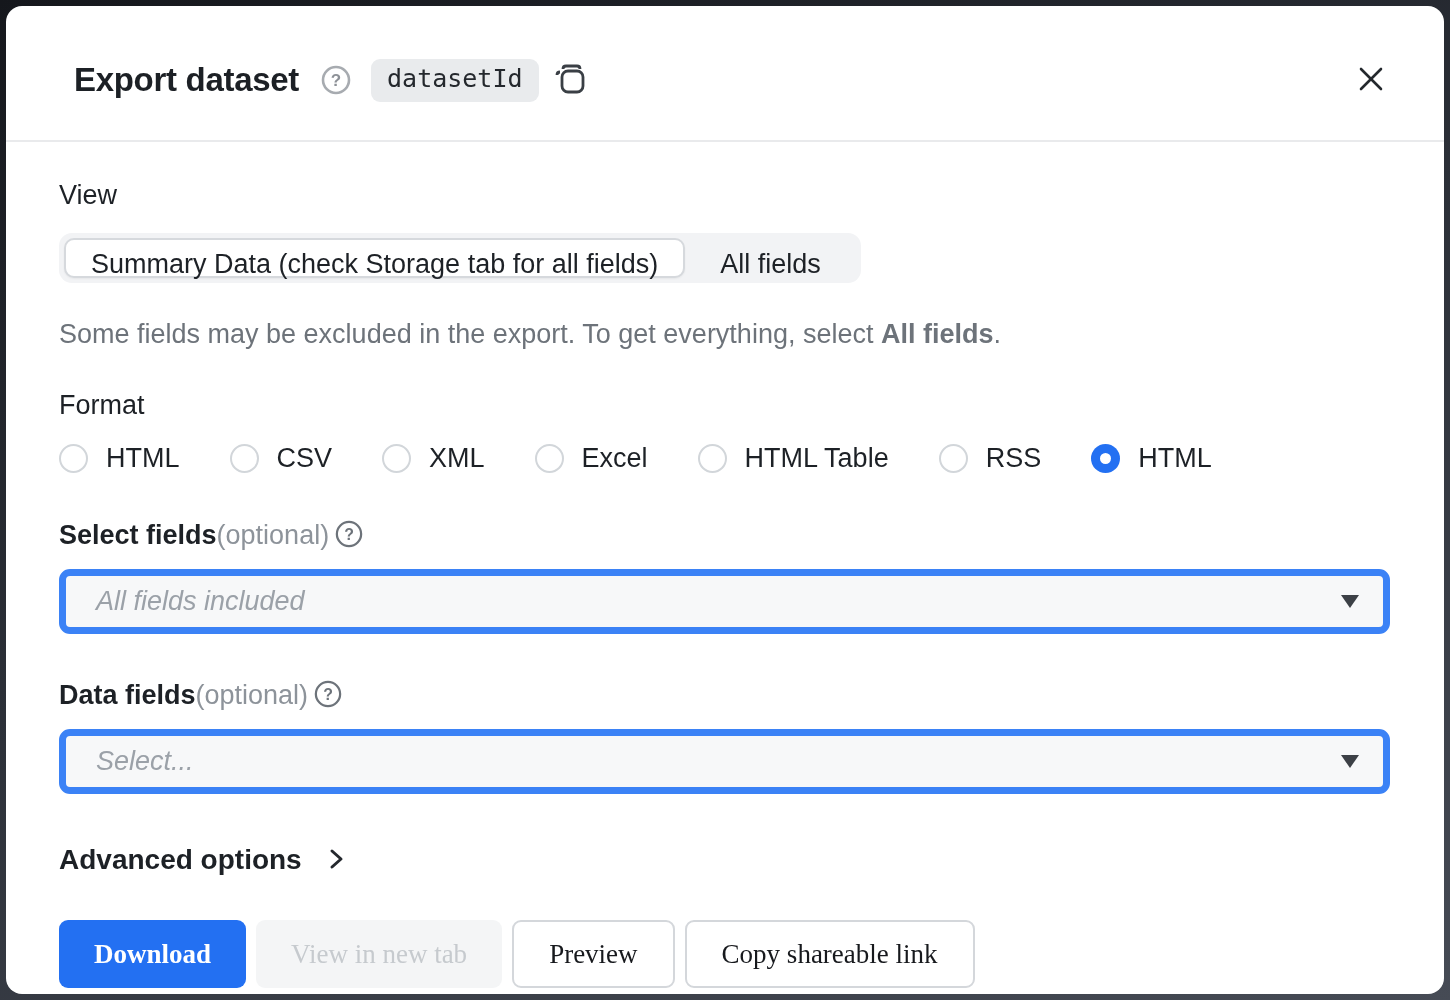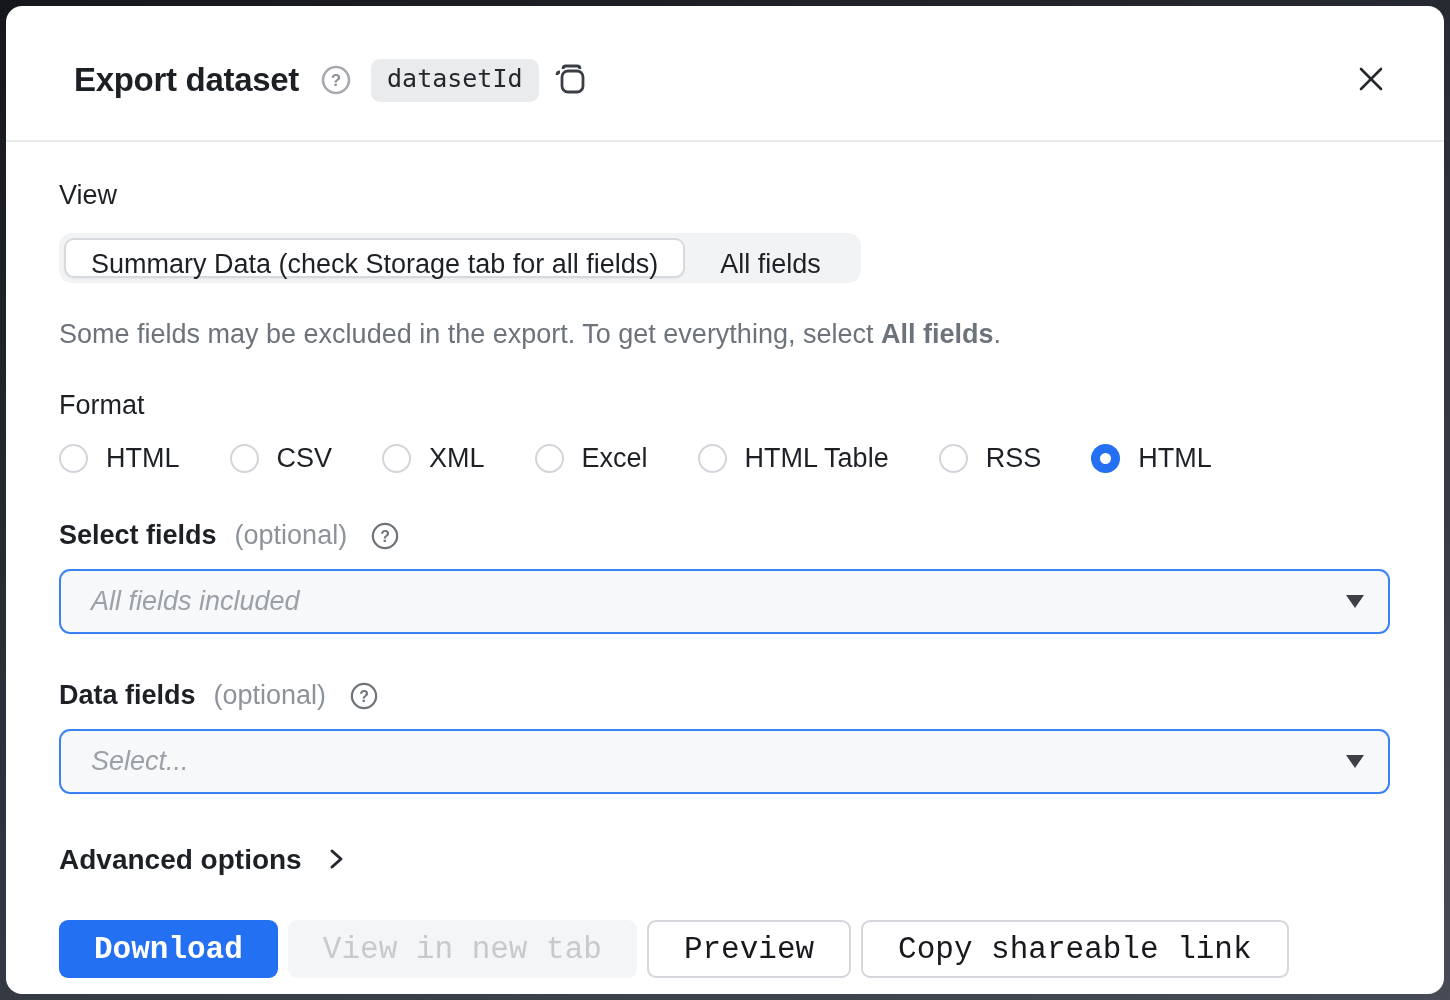--- a/index.html
+++ b/index.html
@@ -64,21 +64,21 @@
     padding: 38px 54px 0 53px;
     flex: 1 1 auto;
   }
   .section-label {
     font-size: 27px;
     color: #1d2126;
     font-weight: 400;
   }
   .section-label.bold { font-weight: 700; }
   .optional-hint { color: #8d939a; font-weight: 400; }
-  .label-row { display: flex; align-items: center; gap: 18px; }
+  .label-row { display: flex; gap: 0; }
   .label-row .help-circle { width: 28px; height: 28px; margin-left: 6px; }
 
   
   .segmented {
     margin-top: 22px;
     display: inline-flex;
     align-items: stretch;
     background: #f2f3f5;
     border-radius: 13px;
     padding: 5px;
@@ -147,21 +147,21 @@
     background: #ffffff;
   }
   .radio-label { font-size: 27px; color: #1d2126; }
 
   
   .field-section { margin-top: 46px; }
   .dropdown {
     margin-top: 18px;
     height: 65px;
     background: #f7f8f9;
-    border: 2px solid #3b82f6;
+    border: 7px solid #3b82f6;
     border-radius: 11px;
     display: flex;
     align-items: center;
     padding: 0 24px 0 30px;
     cursor: pointer;
   }
   .dropdown .placeholder {
     font-size: 27px;
     font-style: italic;
     color: #9ba1a8;
@@ -191,24 +191,24 @@
   }
 
   
   .footer-row {
     margin-top: 44px;
     display: flex;
     align-items: center;
     gap: 10px;
   }
   .btn {
-    height: 58px;
+    height: 68px;
     border-radius: 9px;
-    font-family: Liberation Mono, monospace;
-    font-size: 31px;
+    font-family: Liberation Serif, serif;
+    font-size: 27px;
     padding: 0 35px;
     cursor: pointer;
     border: none;
     white-space: nowrap;
   }
   .btn-primary {
     background: #2370f2;
     color: #ffffff;
     font-weight: 600;
   }

